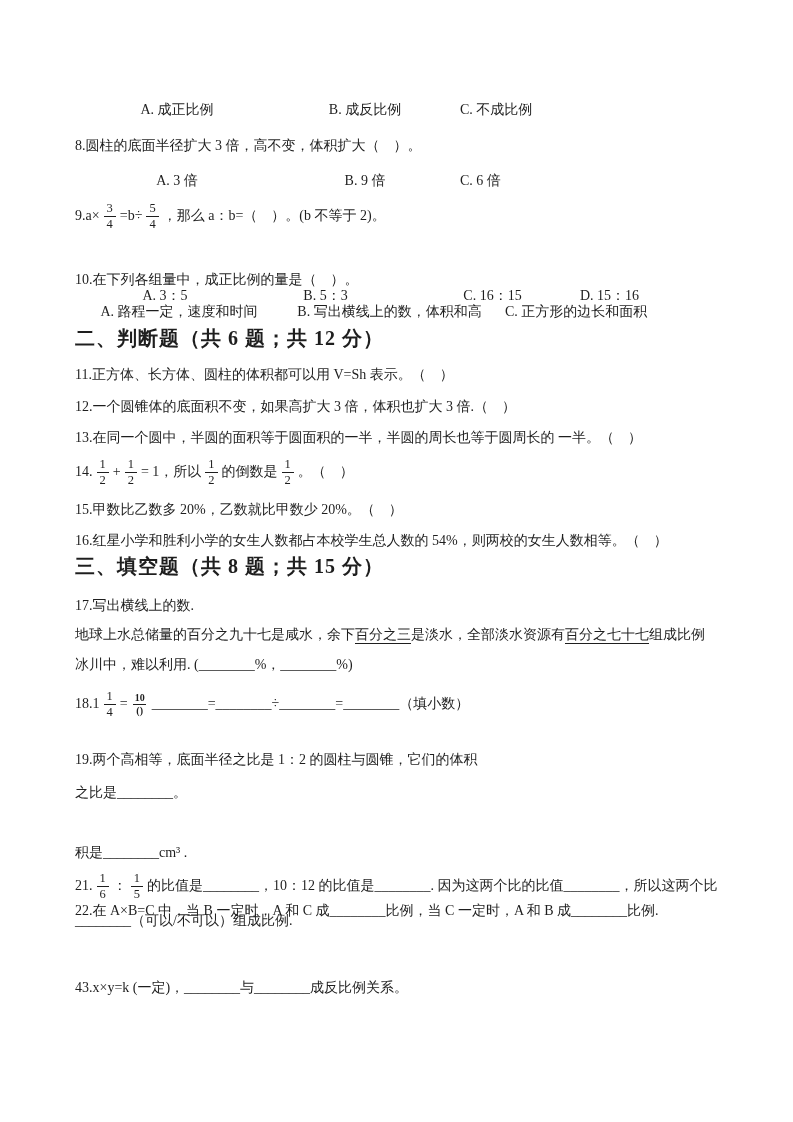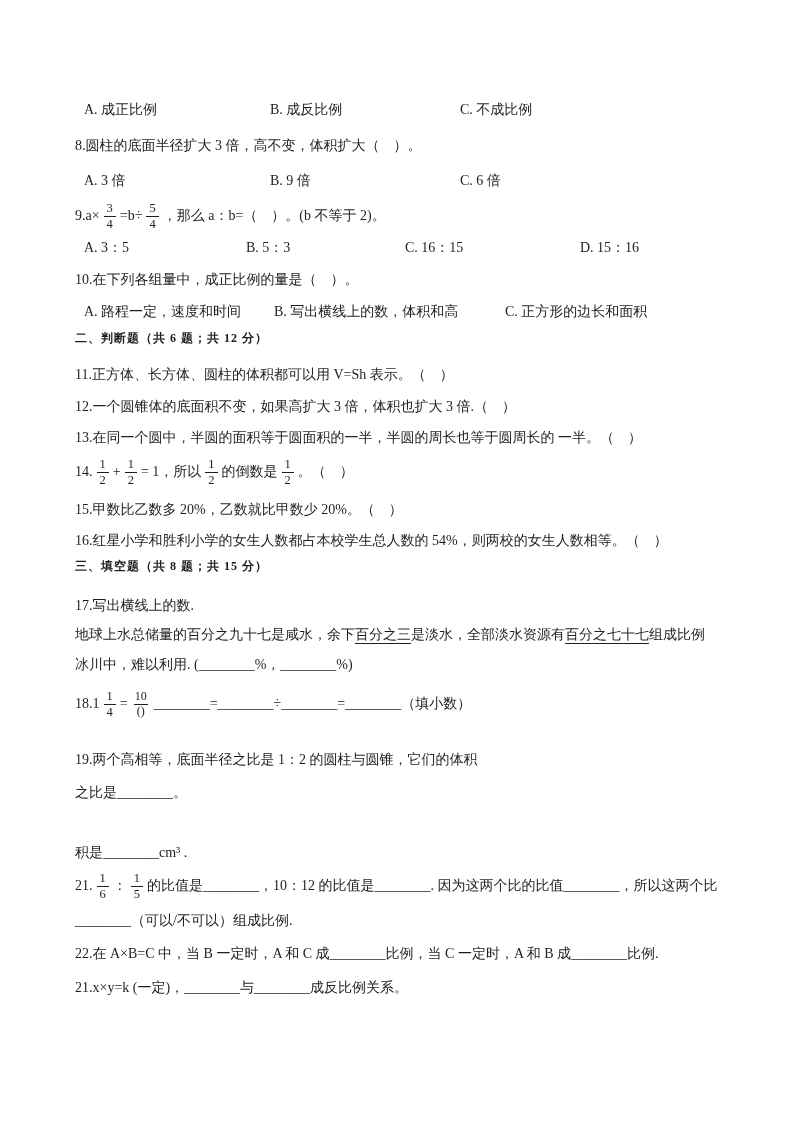--- a/index.html
+++ b/index.html
@@ -4,38 +4,38 @@
 <style>
   html,body{margin:0;padding:0;}
   body{
     width:793px;height:1122px;
     background:#ffffff;
     font-family:"Liberation Serif","DejaVu Serif",serif;
     color:#1e1e1e;
     position:relative;
     overflow:hidden;
   }
-  .page{position:absolute;inset:0;background:#ffffff;}
+  .page{position:absolute;inset:0;background:#ffffff;text-align:center;}
   .line{
     position:absolute;left:75px;
     font-size:14px;line-height:20px;
     white-space:nowrap;
   }
   .line.indent{left:84px;}
   .line.tall{display:flex;align-items:center;}
-  .line.heading{font-weight:bold;font-size:12px;letter-spacing:1px;}
+  .line.heading{font-weight:bold;font-size:20px;letter-spacing:1px;}
   .opt{display:inline-block;}
   .u{border-bottom:1px solid currentColor;padding-bottom:1px;}
   .frac{
     display:inline-flex;flex-direction:column;align-items:center;
     vertical-align:middle;margin:0 4px;line-height:1.15;font-size:12.5px;
   }
   .frac .num,.frac .den{padding:0 3px;}
   .frac .den{border-top:1px solid currentColor;}
-  .frac.big{font-size:12px;}
+  .frac.big{font-size:10px;font-weight:bold;}
 </style>
 </head>
 <body>
 
 <div class="page">
   <div class="line indent" style="top:100px"><span class="opt" style="min-width: 186px;">A. 成正比例</span><span class="opt" style="min-width: 190px;">B. 成反比例</span><span class="opt">C. 不成比例</span></div>
   <div class="line" style="top:136px"><span>8.圆柱的底面半径扩大 3 倍，高不变，体积扩大（　）。</span></div>
   <div class="line indent" style="top:171px"><span class="opt" style="min-width: 186px;">A. 3 倍</span><span class="opt" style="min-width: 190px;">B. 9 倍</span><span class="opt">C. 6 倍</span></div>
   <div class="line tall" style="top:194px;height:44px">
       <span>9.a×</span>
@@ -43,21 +43,21 @@
         <span class="num">3</span>
         <span class="den">4</span>
       </span>
       <span>=b÷</span>
       <span class="frac">
         <span class="num">5</span>
         <span class="den">4</span>
       </span>
       <span>，那么 a：b=（　）。(b 不等于 2)。</span>
     </div>
-  <div class="line indent" style="top:238px"><span class="opt" style="min-width: 162px;">A. 3：5</span><span class="opt" style="min-width: 159px;">B. 5：3</span><span class="opt" style="min-width: 175px;">C. 16：15</span><span class="opt">D. 15：16</span></div>
+  <div class="line indent" style="top:238px"><span class="opt" style="min-width: 162px; margin-top: 48px;">A. 3：5</span><span class="opt" style="min-width: 159px;">B. 5：3</span><span class="opt" style="min-width: 175px;">C. 16：15</span><span class="opt">D. 15：16</span></div>
   <div class="line" style="top:270px"><span>10.在下列各组量中，成正比例的量是（　）。</span></div>
   <div class="line indent" style="top:302px"><span class="opt" style="min-width: 190px;">A. 路程一定，速度和时间</span><span class="opt" style="min-width: 231px;">B. 写出横线上的数，体积和高</span><span class="opt">C. 正方形的边长和面积</span></div>
   <div class="line heading" style="top:328px"><span>二、判断题（共 6 题；共 12 分）</span></div>
   <div class="line" style="top:365px"><span>11.正方体、长方体、圆柱的体积都可以用 V=Sh 表示。（　）</span></div>
   <div class="line" style="top:397px"><span>12.一个圆锥体的底面积不变，如果高扩大 3 倍，体积也扩大 3 倍.（　）</span></div>
   <div class="line" style="top:428px"><span>13.在同一个圆中，半圆的面积等于圆面积的一半，半圆的周长也等于圆周长的 一半。（　）</span></div>
   <div class="line tall" style="top:449px;height:46px">
       <span>14.</span>
       <span class="frac">
         <span class="num">1</span>
@@ -109,15 +109,15 @@
         <span class="den">6</span>
       </span>
       <span>：</span>
       <span class="frac">
         <span class="num">1</span>
         <span class="den">5</span>
       </span>
       <span>的比值是________，10：12 的比值是________. 因为这两个比的比值________，所以这两个比</span>
     </div>
   <div class="line" style="top:911px"><span>________（可以/不可以）组成比例.</span></div>
-  <div class="line" style="top:944px"><span>22.在 A×B=C 中，当 B 一定时，A 和 C 成________比例，当 C 一定时，A 和 B 成________比例.</span></div>
-  <div class="line" style="top:978px"><span>21.x×y=k (一定)，________与________成反比例关系。</span></div>
+  <div class="line" style="top:901px"><span>22.在 A×B=C 中，当 B 一定时，A 和 C 成________比例，当 C 一定时，A 和 B 成________比例.</span></div>
+  <div class="line" style="top:978px"><span>43.x×y=k (一定)，________与________成反比例关系。</span></div>
 </div>
 
 </body></html>

